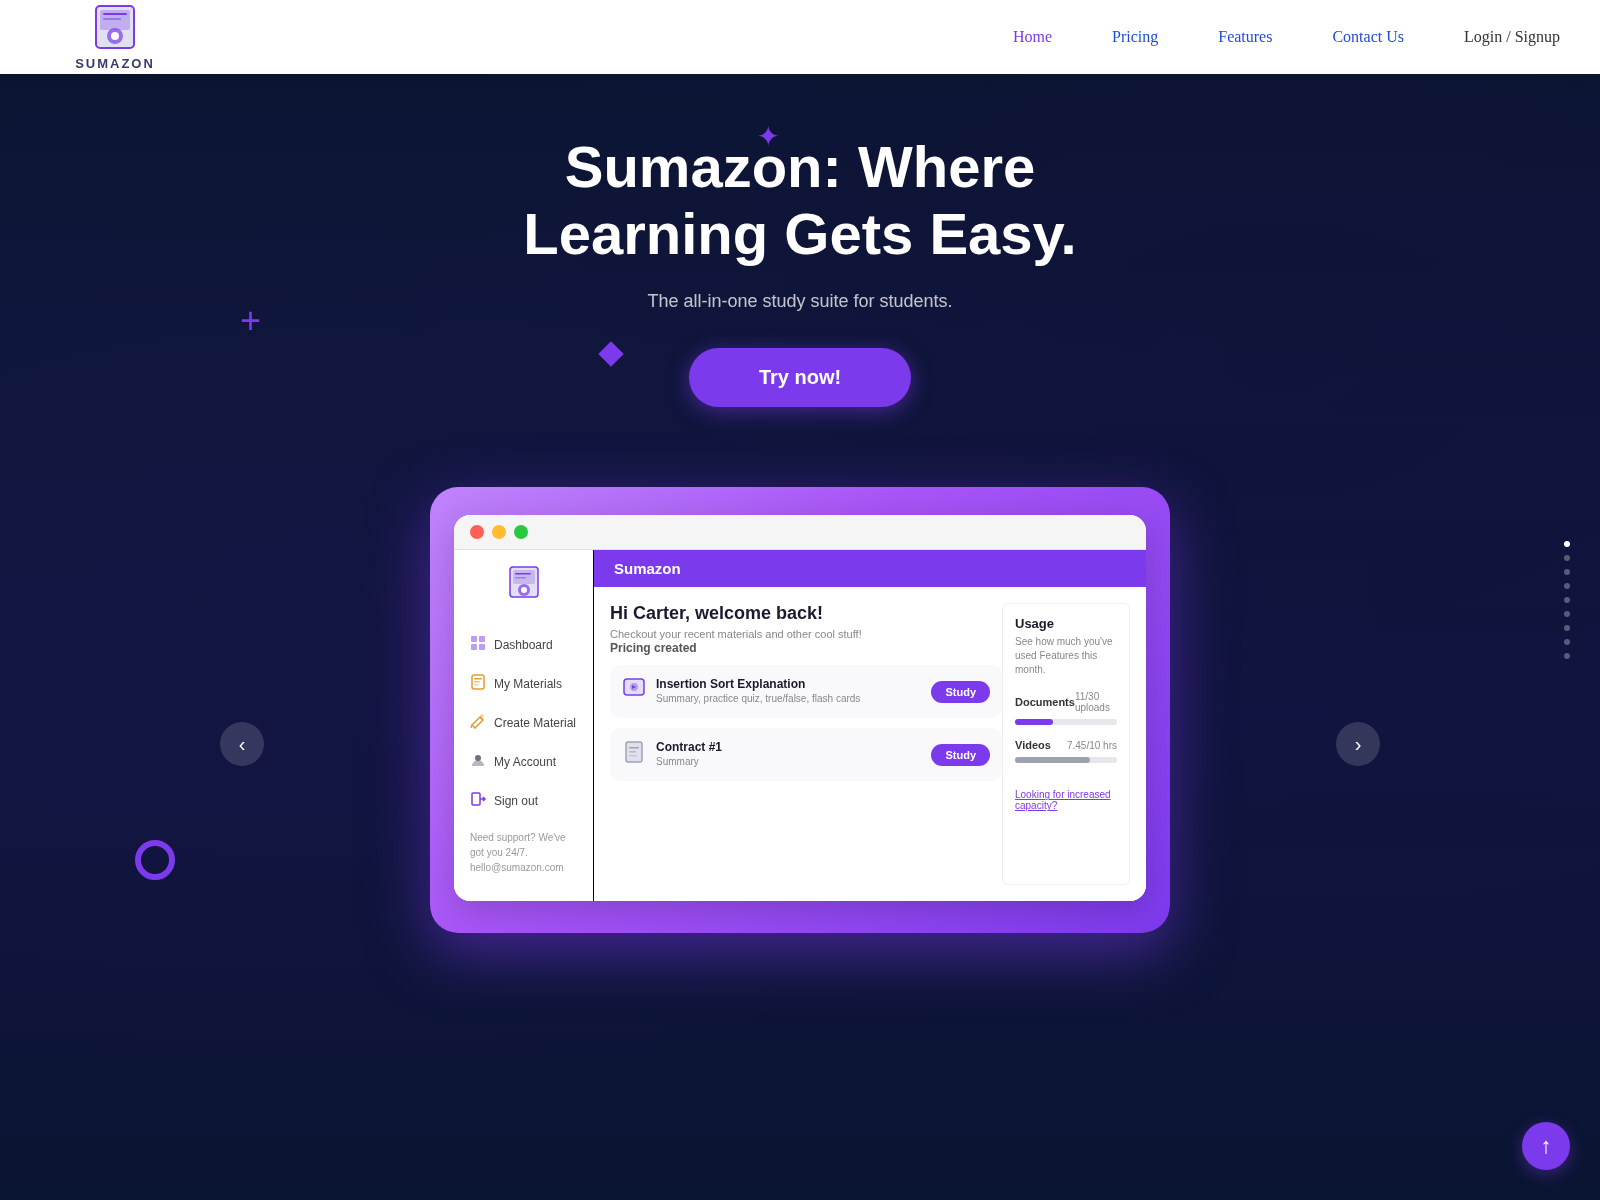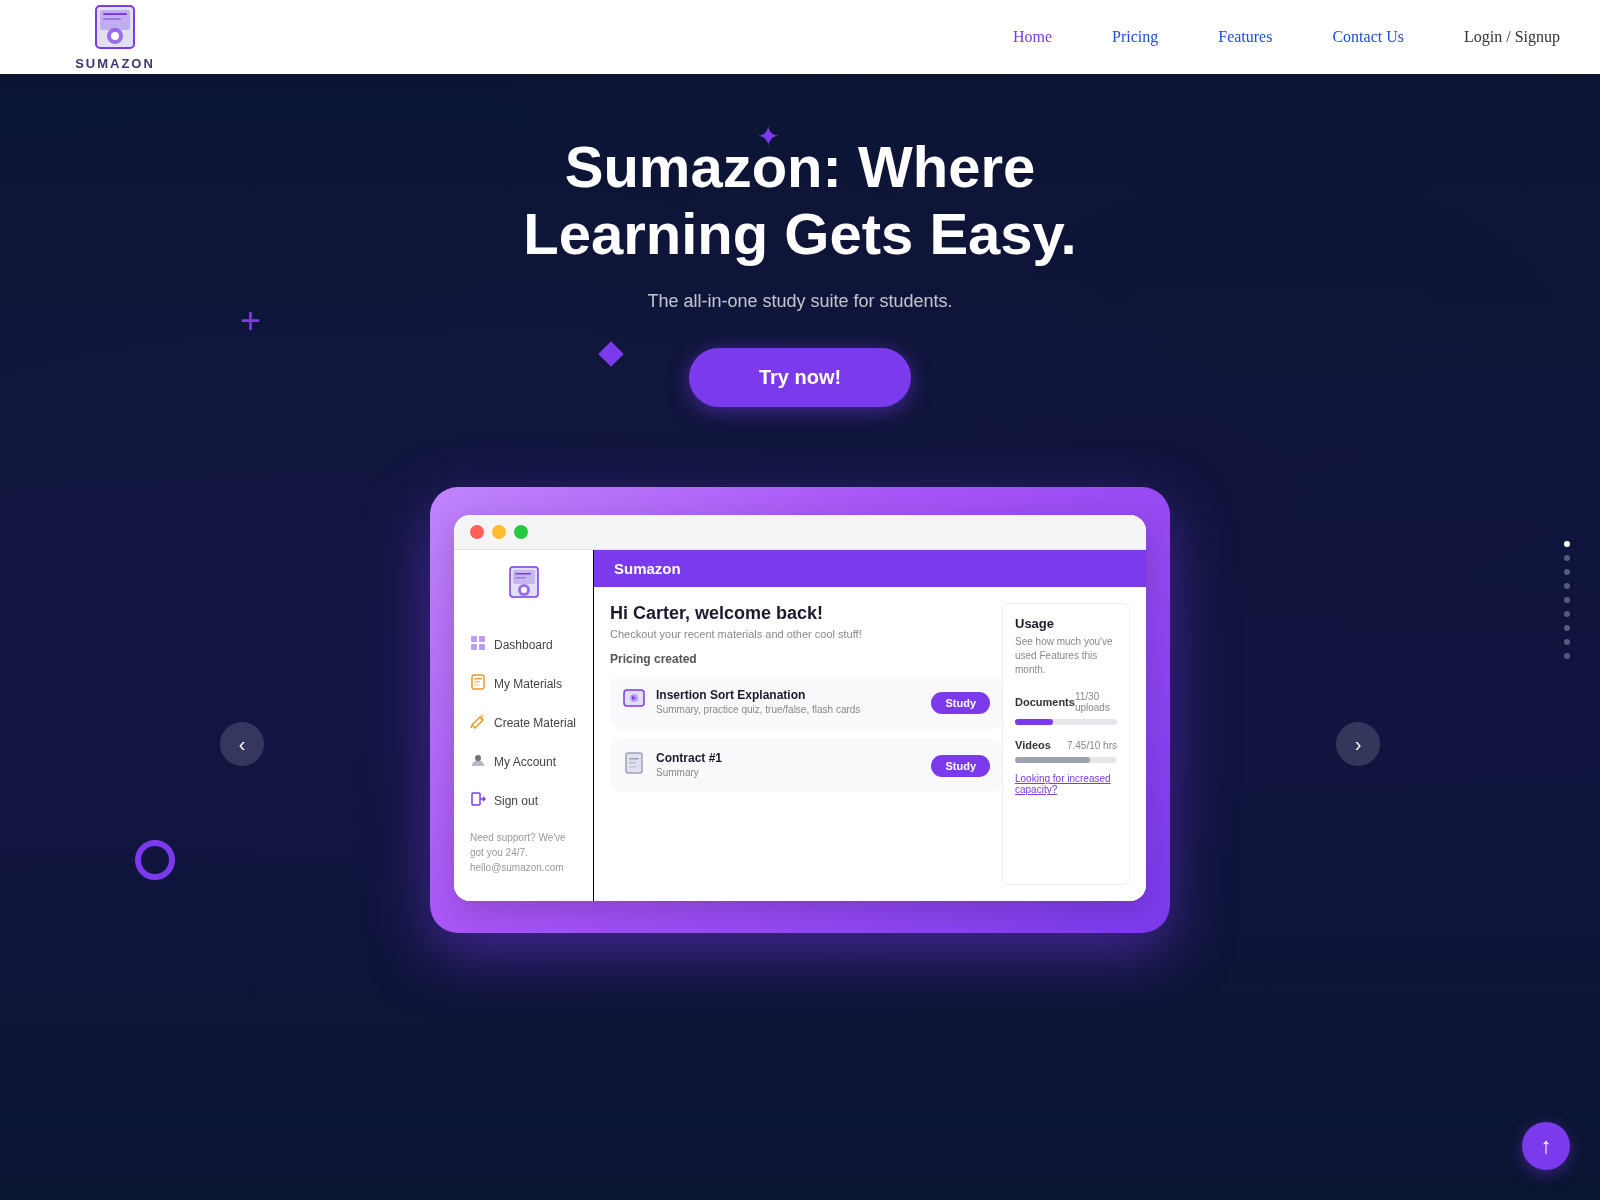--- a/index.html
+++ b/index.html
@@ -188,21 +188,21 @@
     .win-header-bar {
       background: #7c3aed; color: #fff;
       padding: 10px 20px; font-size: 15px; font-weight: 600;
     }
     .win-content {
       display: flex; flex: 1; gap: 0; padding: 16px;
       background: #fff;
     }
     .win-left-content { flex: 1; }
     .win-greeting { font-size: 18px; font-weight: 700; color: #1a1a2e; }
-    .win-subtext { font-size: 11px; color: #888; margin-top: 4px; margin-bottom: 12px; }
+    .win-subtext { font-size: 11px; color: #888; margin-top: 4px; margin-bottom: 1px; }
     .win-section-title { font-size: 12px; font-weight: 600; color: #555; margin-bottom: 10px; }
     .win-card {
       background: #f9f9fb; border-radius: 10px; padding: 12px;
       margin-bottom: 10px; display: flex; align-items: flex-start; gap: 10px;
     }
     .win-card-icon { font-size: 20px; color: #7c3aed; flex-shrink: 0; }
     .win-card-body { flex: 1; }
     .win-card-title { font-size: 12px; font-weight: 700; color: #1a1a2e; }
     .win-card-desc { font-size: 10px; color: #888; margin-top: 2px; }
     .win-card-btn {
@@ -219,21 +219,21 @@
     .usage-desc { font-size: 10px; color: #888; margin-top: 4px; line-height: 1.4; }
     .usage-item { margin-top: 14px; }
     .usage-item-header { display: flex; justify-content: space-between; align-items: center; }
     .usage-item-label { font-size: 11px; font-weight: 600; color: #333; }
     .usage-item-count { font-size: 10px; color: #888; }
     .usage-bar-bg { height: 6px; background: #e5e7eb; border-radius: 3px; margin-top: 6px; }
     .usage-bar-fill { height: 6px; border-radius: 3px; }
     .usage-bar-purple { background: #7c3aed; }
     .usage-bar-gray { background: #9ca3af; }
     .usage-link {
-      margin-top: 10px; font-size: 10px; color: #7c3aed; text-decoration: underline; cursor: pointer;
+      margin-top: 26px; font-size: 10px; color: #7c3aed; text-decoration: underline; cursor: pointer;
     }
 
     
     .scroll-up-btn {
       position: fixed; bottom: 30px; right: 30px; z-index: 200;
       width: 48px; height: 48px; border-radius: 50%;
       background: #7c3aed; color: #fff; border: none;
       font-size: 22px; cursor: pointer;
       display: flex; align-items: center; justify-content: center;
       box-shadow: 0 4px 16px rgba(124,58,237,0.4);

